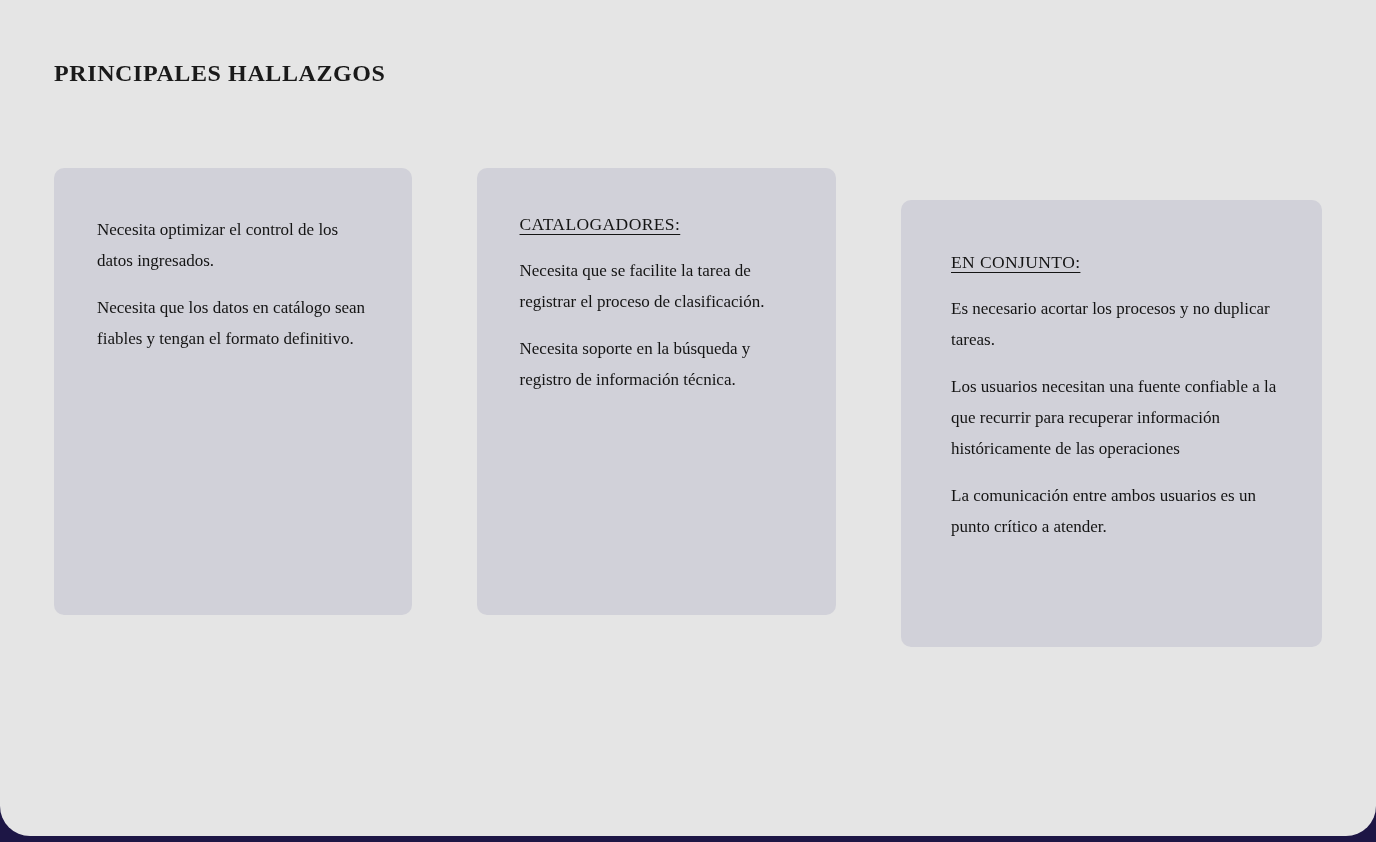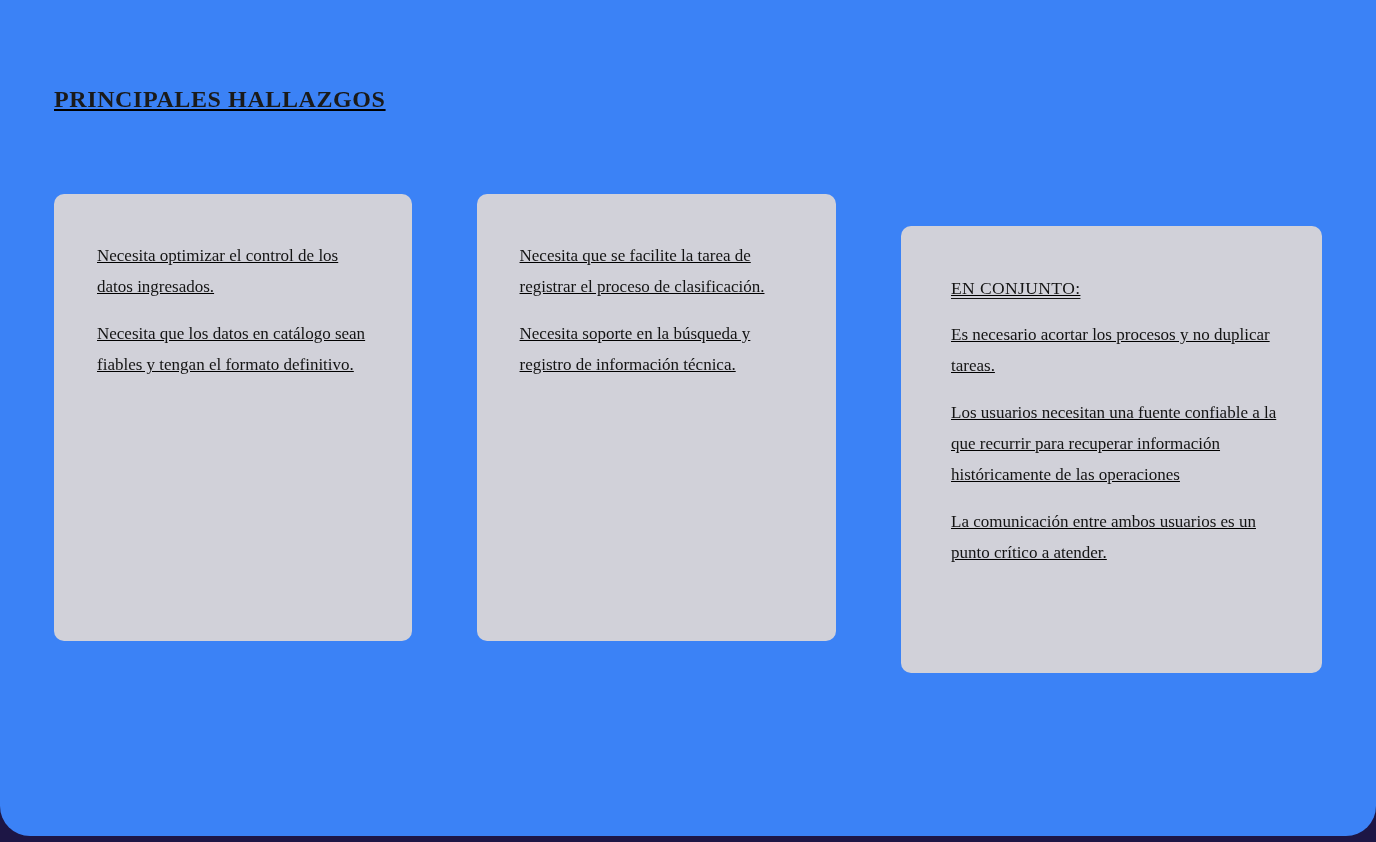--- a/index.html
+++ b/index.html
@@ -10,24 +10,23 @@
     height: 842px;
     overflow: hidden;
     background: #1d1645; 
     font-family: "Liberation Serif", "DejaVu Serif", serif;
   }
   .slide {
     position: absolute;
     top: 0; left: 0;
     width: 1376px;
     height: 836px;
-    background: #3b82f6;
+    background: #e5e5e5;
     border-radius: 0 0 30px 30px;
-    padding: 84px 54px 0 54px;
-    text-decoration: underline;
+    padding: 58px 54px 0 54px;
   }
   .page-title {
     margin: 0;
     font-size: 24px;
     line-height: 30px;
     font-weight: 700;
     letter-spacing: 0.6px;
     color: #1a1a1a;
   }
   .cards {
@@ -67,20 +66,21 @@
   <h1 class="page-title">PRINCIPALES HALLAZGOS</h1>
 
   <section class="cards">
 
     <article class="card card-1">
       <p>Necesita optimizar el control de los datos ingresados.</p>
       <p>Necesita que los datos en catálogo sean fiables y tengan el formato definitivo.</p>
     </article>
 
     <article class="card card-2">
+      <h2>CATALOGADORES:</h2>
       <p>Necesita que se facilite la tarea de registrar el proceso de clasificación.</p>
       <p>Necesita soporte en la búsqueda y registro de información técnica.</p>
     </article>
 
     <article class="card card-3">
       <h2>EN CONJUNTO:</h2>
       <p>Es necesario acortar los procesos y no duplicar tareas.</p>
       <p>Los usuarios necesitan una fuente confiable a la que recurrir para recuperar información históricamente de las operaciones</p>
       <p>La comunicación entre ambos usuarios es un punto crítico a atender.</p>
     </article>

